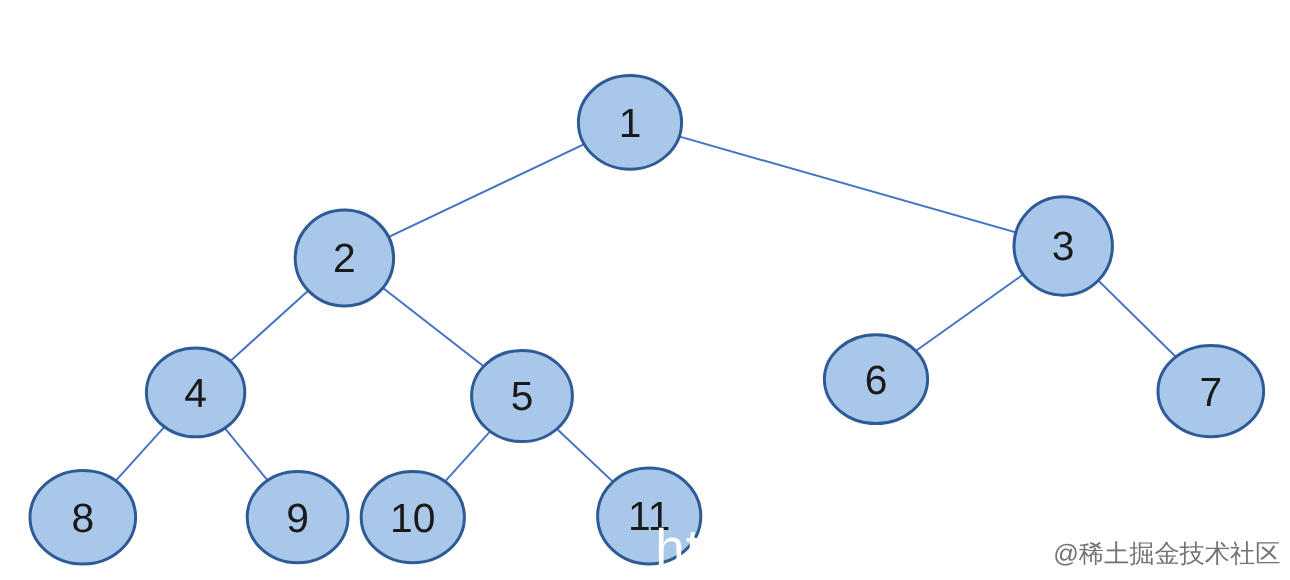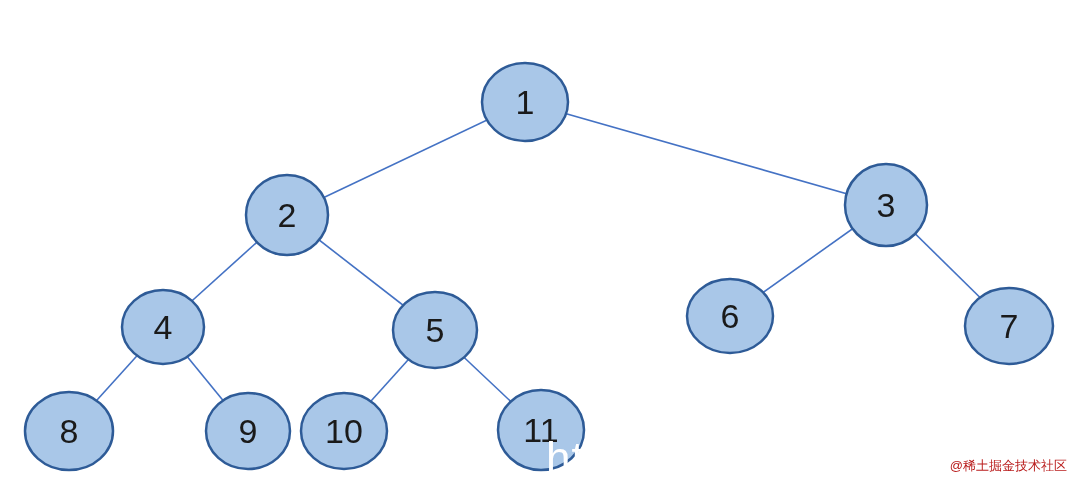--- a/index.html
+++ b/index.html
@@ -42,22 +42,22 @@
     color: #ffffff;
     z-index: 3;
     letter-spacing: 1px;
     line-height: 1;
     pointer-events: none;
   }
   .watermark-community {
     position: absolute;
     right: 8px;
     bottom: 8px;
-    font-size: 13px;
-    color: #b91c1c;
+    font-size: 21px;
+    color: #737373;
     z-index: 3;
     pointer-events: none;
     white-space: nowrap;
   }
 </style>
 </head>
 <body>
 
 <div class="canvas">
   <svg class="tree" id="tree-svg" width="1075" height="483" viewBox="0 0 1075 483">

